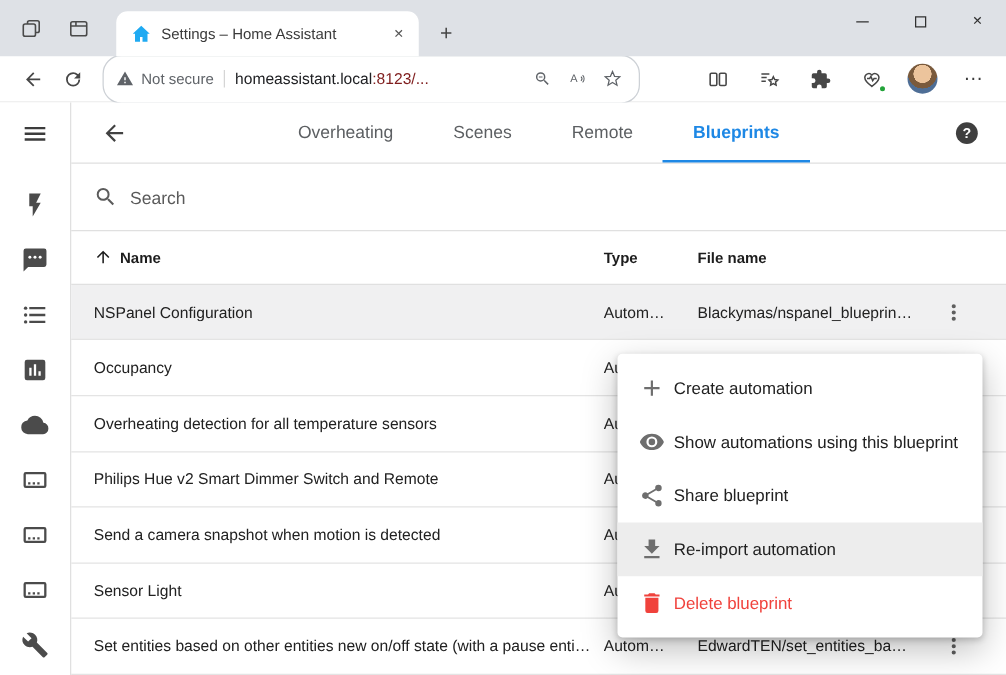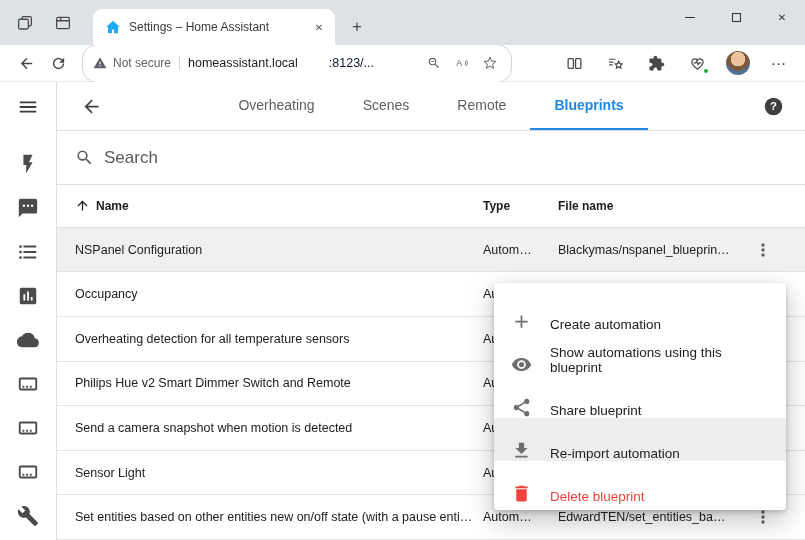--- a/index.html
+++ b/index.html
@@ -30,21 +30,21 @@
   
   .navbar { height:37px; background:#fff; display:flex; align-items:center; padding:0 10px; border-bottom:1px solid #ececec; }
   .nav-btn { width:32px; height:30px; border-radius:6px; display:flex; align-items:center; justify-content:center; color:var(--chrome-icon,#474747); position:relative; }
   .nav-btn svg { width:17px; height:17px; }
   .addressbar { width:430px; height:39px; margin:0 8px; border:1px solid #cdd1d6; border-radius:15px; background:#fff; display:flex; align-items:center; padding:0 10px; gap:6px; }
   .addressbar svg { width:14px; height:14px; }
   .ns-ico { color:#5f6368; }
   .ns-text { font-size:12px; color:#5f6368; white-space:nowrap; }
   .ab-divider { width:1px; height:14px; background:#d5d5d5; margin:0 2px; }
   .url { flex:1; font-size:12.5px; color:#202124; white-space:nowrap; overflow:hidden; }
-  .url-path { color:#0f172a;margin-left:31px; }
+  .url-path { color:#7f1d1d; }
   .ab-btn { width:22px; height:22px; display:flex; align-items:center; justify-content:center; color:#5f6368; border-radius:4px; flex:none; }
   .nav-right { margin-left:auto; display:flex; align-items:center; gap:9px; }
   .avatar { width:24px; height:24px; border-radius:50%; background:radial-gradient(circle at 50% 34%, #ecc49c 0 36%, #7a5a3c 37% 58%, #4e6e96 59%); }
   .badge { position:absolute; right:3px; bottom:3px; width:8px; height:8px; border-radius:50%; background:#23a33a; border:2px solid #fff; }
   .more-glyph { font-size:16px; letter-spacing:1px; color:#3c3c3c; padding-bottom:6px; }
 
   
   .page { position:absolute; top:82px; left:0; right:0; bottom:0; display:flex; background:#fff; }
 
   .ha-sidebar { width:57px; flex:none; border-right:1px solid var(--border,#e0e0e0); display:flex; flex-direction:column; align-items:center; padding-top:13px; gap:20px; }
@@ -58,37 +58,37 @@
   .ha-back { position:absolute; left:20px; width:28px; height:28px; color:#424242; display:flex; align-items:center; justify-content:center; }
   .ha-back svg { width:21px; height:21px; }
   .ha-tabs { margin:0 auto; display:flex; height:100%; }
   .ha-tab { display:flex; align-items:center; padding:0 24px; font-size:14px; color:#5c5f62; border-bottom:2px solid transparent; text-decoration:none; cursor:pointer; }
   .ha-tab.active { color:var(--accent,#1e88e5); border-color:var(--accent,#1e88e5); font-weight:bold; }
   .ha-help { position:absolute; right:20px; width:22px; height:22px; }
   .ha-help svg { width:21px; height:21px; color:#3f3f3f; }
 
   .ha-search { height:54px; flex:none; border-bottom:1px solid var(--border,#e0e0e0); display:flex; align-items:center; padding:0 18px; gap:10px; }
   .ha-search svg { width:19px; height:19px; color:#5b5b5b; flex:none; }
-  .ha-search input { flex:1; border:none; outline:none; font-size:17px; font-family:inherit; color:#212121; background:transparent; }
+  .ha-search input { flex:1; border:none; outline:none; font-size:14px; font-family:inherit; color:#212121; background:transparent; }
   .ha-search input::placeholder { color:#5a5a5a; opacity:1; }
 
   .t-head, .t-row { display:grid; grid-template-columns:408px 75px 1fr 40px; align-items:center; padding:0 24px 0 18px; border-bottom:1px solid #e4e4e4; }
   .t-head { height:45px; font-size:12px; font-weight:bold; color:#1d1d1d; border-bottom:1px solid var(--border,#e0e0e0); }
   .name-h { display:flex; align-items:center; gap:6px; }
   .name-h svg { width:15px; height:15px; color:#1d1d1d; }
   .t-row { height:47px; font-size:12.5px; color:#212121; cursor:pointer; }
   .t-row .cell { white-space:nowrap; overflow:hidden; text-overflow:ellipsis; padding-right:10px; }
   .t-row.selected { background:var(--row-highlight,#f0f0f1); }
   .dots { width:36px; height:36px; border-radius:50%; color:#5f5f5f; display:flex; align-items:center; justify-content:center; justify-self:end; }
   .dots svg { width:20px; height:20px; }
 
   
   .ctx-menu { position:absolute; left:494px; top:283px; width:292px; padding:6px 0; background:#fff; border-radius:4px; z-index:20;
     box-shadow:0 2px 5px rgba(0,0,0,.2), 0 10px 28px rgba(0,0,0,.25); }
-  .mi { height:43px; display:flex; align-items:flex-end; gap:18px; padding:0 17px; font-size:13.5px; color:#212121; cursor:pointer; }
+  .mi { height:43px; display:flex; align-items:center; gap:7px; padding:0 17px; font-size:13.5px; color:#212121; cursor:pointer; }
   .mi .mi-ic { width:21px; height:21px; color:#6e6e6e; flex:none; }
   .mi .mi-ic svg { width:21px; height:21px; }
   .mi.highlighted { background:var(--menu-hover,#ededed); }
   .mi.danger, .mi.danger .mi-ic { color:var(--danger,#f44336); }
 </style>
 </head>
 <body>
 
 <div class="screen">
 

